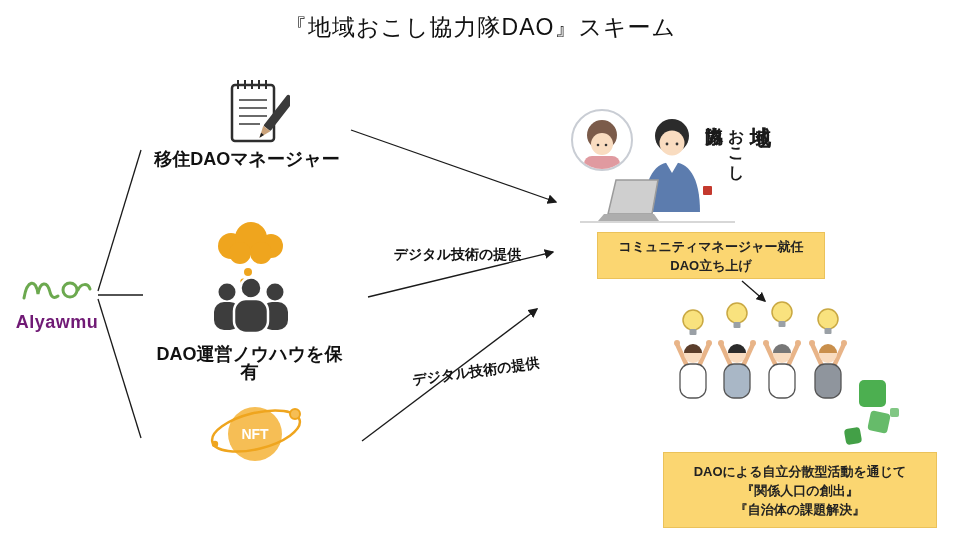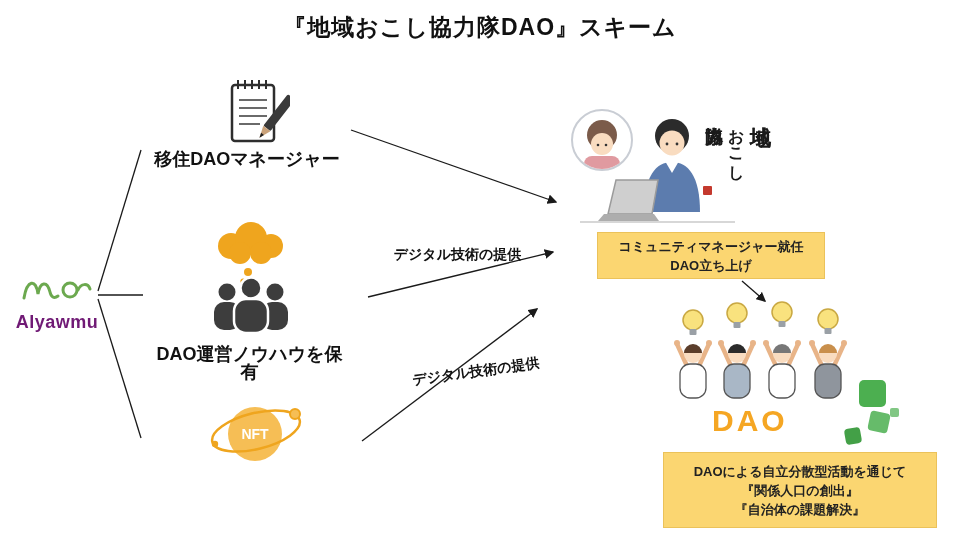--- a/index.html
+++ b/index.html
@@ -1,20 +1,20 @@
 <!DOCTYPE html>
 <html><head>
 <meta charset="utf-8">
 <style>
   *{margin:0;padding:0;box-sizing:border-box}
   html,body{background:#fff}
   body{font-family:"Liberation Sans",sans-serif;color:#111}
   .stage{position:relative;width:960px;height:540px;background:#fff;overflow:hidden}
   .abs{position:absolute}
-  .title{position:absolute;top:12px;left:0;width:100%;text-align:center;font-size:23px;font-weight:700;color:#111;letter-spacing:1px}
+  .title{position:absolute;top:12px;left:0;width:100%;text-align:center;font-size:23px;font-weight:400;color:#111;letter-spacing:1px}
   .lbl{position:absolute;font-weight:700;color:#111;text-align:center;font-size:18px;line-height:18px}
   .flow-lbl{position:absolute;font-weight:700;color:#111;text-align:center;font-size:14px}
   .ybox{position:absolute;background:#FBD671;border:1px solid #EBC25A;display:flex;flex-direction:column;justify-content:center;align-items:center;font-weight:700;font-size:13px;color:#222;line-height:19px;text-align:center}
   .logo{position:absolute;left:14px;top:268px;width:86px;text-align:center}
   .logo-text{color:#701a75;font-weight:700;font-size:18px;letter-spacing:.5px}
   .calligraphy{position:absolute;left:701px;top:110px;height:94px;writing-mode:vertical-rl;font-weight:700;color:#1a1a1a;font-family:"Liberation Serif","DejaVu Serif",serif;line-height:1.12}
   .calligraphy span{display:block;margin-left:3px}
   .cal-1{font-size:21px}
   .cal-2{font-size:16px;margin-top:8px}
   .cal-3{font-size:18px;margin-top:2px}
@@ -217,21 +217,20 @@
       </g>
     </g>
     <g>
       <rect x="196" y="80" width="27" height="27" rx="5" fill="#4CAF50"></rect>
       <rect x="206" y="112" width="20" height="20" rx="4" fill="#66BB6A" transform="rotate(12 216 122)"></rect>
       <rect x="182" y="128" width="16" height="16" rx="4" fill="#43A047" transform="rotate(-10 190 136)"></rect>
       <rect x="227" y="108" width="9" height="9" rx="2" fill="#81C784"></rect>
     </g>
   </svg>
 
-  <div class="dao-text">DAO</div>
 
   <div class="ybox" style="left:663px;top:452px;width:274px;height:76px">
     <div>DAOによる自立分散型活動を通じて</div>
     <div>『関係人口の創出』</div>
     <div>『自治体の課題解決』</div>
   </div>
 
 </div>
 
 </body></html>

